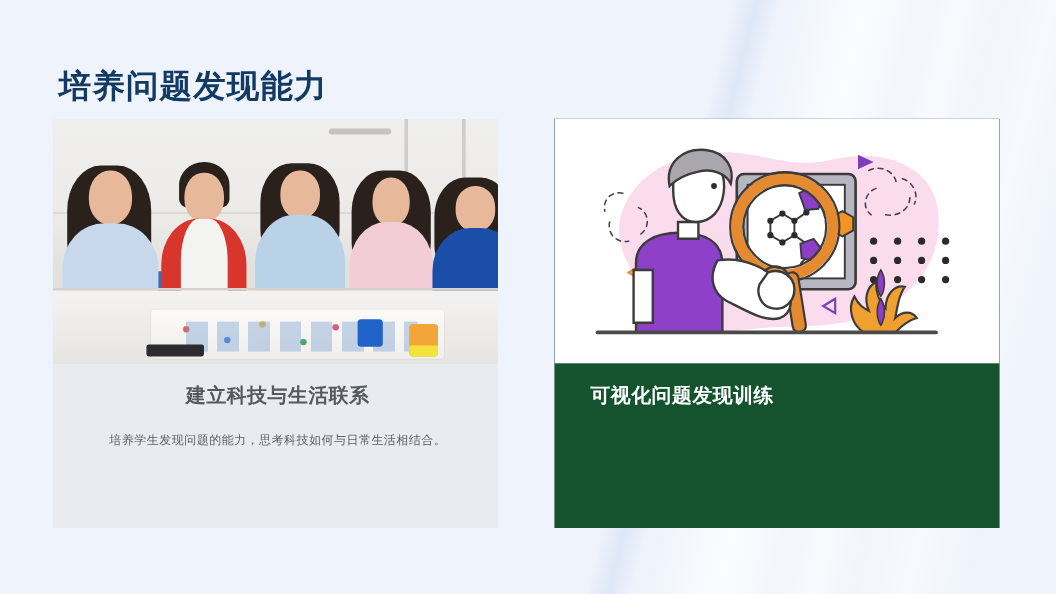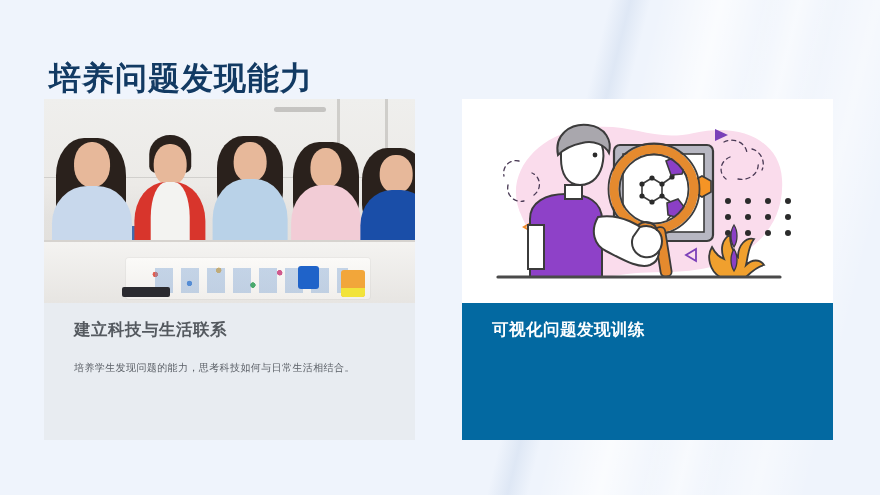--- a/index.html
+++ b/index.html
@@ -28,38 +28,38 @@
   }
   .bg-band.b1{left:690px;width:120px;background:linear-gradient(90deg,rgba(255,255,255,0) 0%,rgba(255,255,255,.72) 50%,rgba(255,255,255,0) 100%);}
   .bg-band.b2{left:792px;width:74px;background:linear-gradient(90deg,rgba(255,255,255,0) 0%,rgba(255,255,255,.55) 50%,rgba(255,255,255,0) 100%);}
   .bg-band.b3{left:846px;width:110px;background:linear-gradient(90deg,rgba(255,255,255,0) 0%,rgba(255,255,255,.45) 55%,rgba(255,255,255,0) 100%);}
   .bg-band.b4{left:640px;width:40px;background:linear-gradient(90deg,rgba(210,222,240,0) 0%,rgba(206,219,238,.50) 50%,rgba(210,222,240,0) 100%);}
 
   
   .page-title{
     position:absolute;
     left:49px;top:36px;
-    font-size:32px;
+    font-size:27px;
     font-weight:bold;
     letter-spacing:1px;
     color:#123a63;
     white-space:nowrap;
   }
 
   
   .card{
     position:absolute;
     top:99px;
     width:371px;
     height:341px;
     overflow:hidden;
     box-sizing:border-box;
   }
-  .card-left{left:44px;background:#e8ecf1;}
-  .card-right{left:462px;background:#0369a1;}
+  .card-left{left:44px;background:#e8ecf1;text-align:center;}
+  .card-right{left:462px;background:#14532d;}
 
   .card-media{
     position:relative;
     width:100%;
     height:204px;
     overflow:hidden;
   }
   .card-body{
     padding:16px 26px 0 30px;
     box-sizing:border-box;

